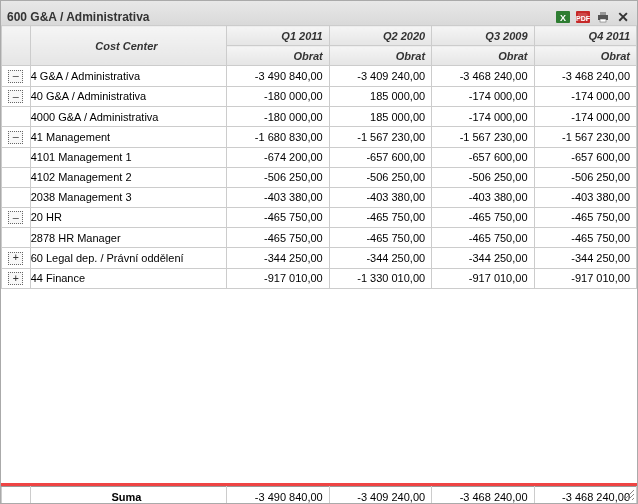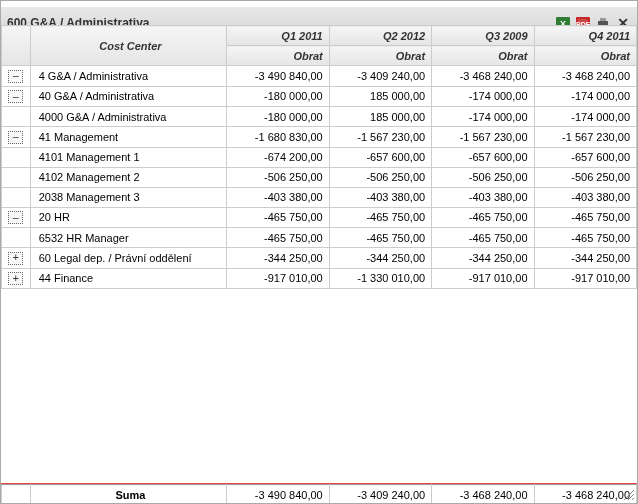--- a/index.html
+++ b/index.html
@@ -13,21 +13,20 @@
       position: relative;
       border: 1px solid #aaa;
     }
     .titlebar {
       background: linear-gradient(#e8e8e8, #d5d5d5);
       height: 32px;
       display: flex;
       align-items: center;
       padding: 0 6px;
       border-bottom: 1px solid #aaa;
-      margin-top: 6px;
     }
     .titlebar .title {
       font-weight: bold;
       color: #333;
       flex: 1;
       font-size: 12px;
     }
     .titlebar .actions {
       display: flex;
       gap: 4px;
@@ -66,21 +65,21 @@
       background: #fff;
     }
     thead th {
       background: linear-gradient(#f5f5f5, #e5e5e5);
       font-weight: bold;
       text-align: center;
       color: #333;
       font-style: italic;
     }
     .col-exp { width: 28px; text-align: center; }
-    .col-cc { width: 192px; text-align: left; padding-left: 8px; }
+    .col-cc { width: 192px; text-align: left; padding-left: 0; }
     .col-q { width: 100px; text-align: right; padding-right: 6px; }
     thead .col-cc { text-align: center; }
 
     .exp-box {
       display: inline-flex;
       width: 15px;
       height: 13px;
       border: 1px dotted #666;
       align-items: center;
       justify-content: center;
@@ -91,21 +90,21 @@
       color: #333;
       background: #f8f8f8;
     }
 
     .footer {
       position: absolute;
       bottom: 0;
       left: 0;
       right: 0;
       height: 20px;
-      border-top: 1px solid #ef4444;
+      border-top: 3px solid #ef4444;
     }
     .footer table { height: 100%; }
     .footer td {
       background: #fff;
       border-top: 1px solid #999;
     }
     .footer .lbl {
       font-weight: bold;
       text-align: center;
     }
@@ -151,21 +150,21 @@
   </div>
 </div>
 
 <div class="grid">
   <table>
     <thead>
       <tr>
         <th class="col-exp" rowspan="2"></th>
         <th class="col-cc" rowspan="2">Cost Center</th>
         <th class="col-q">Q1 2011</th>
-        <th class="col-q">Q2 2012</th>
+        <th class="col-q">Q2 2020</th>
         <th class="col-q">Q3 2009</th>
         <th class="col-q">Q4 2011</th>
       </tr>
       <tr>
         <th class="col-q">Obrat</th>
         <th class="col-q">Obrat</th>
         <th class="col-q">Obrat</th>
         <th class="col-q">Obrat</th>
       </tr>
     </thead>
@@ -229,21 +228,21 @@
         <tr>
           <td class="col-exp"><span class="exp-box">–</span></td>
           <td class="col-cc">20 HR</td>
           <td class="col-q">-465 750,00</td>
           <td class="col-q">-465 750,00</td>
           <td class="col-q">-465 750,00</td>
           <td class="col-q">-465 750,00</td>
         </tr>
         <tr>
           <td class="col-exp"></td>
-          <td class="col-cc">6532 HR Manager</td>
+          <td class="col-cc">2878 HR Manager</td>
           <td class="col-q">-465 750,00</td>
           <td class="col-q">-465 750,00</td>
           <td class="col-q">-465 750,00</td>
           <td class="col-q">-465 750,00</td>
         </tr>
         <tr>
           <td class="col-exp"><span class="exp-box">+</span></td>
           <td class="col-cc">60 Legal dep. / Právní oddělení</td>
           <td class="col-q">-344 250,00</td>
           <td class="col-q">-344 250,00</td>

